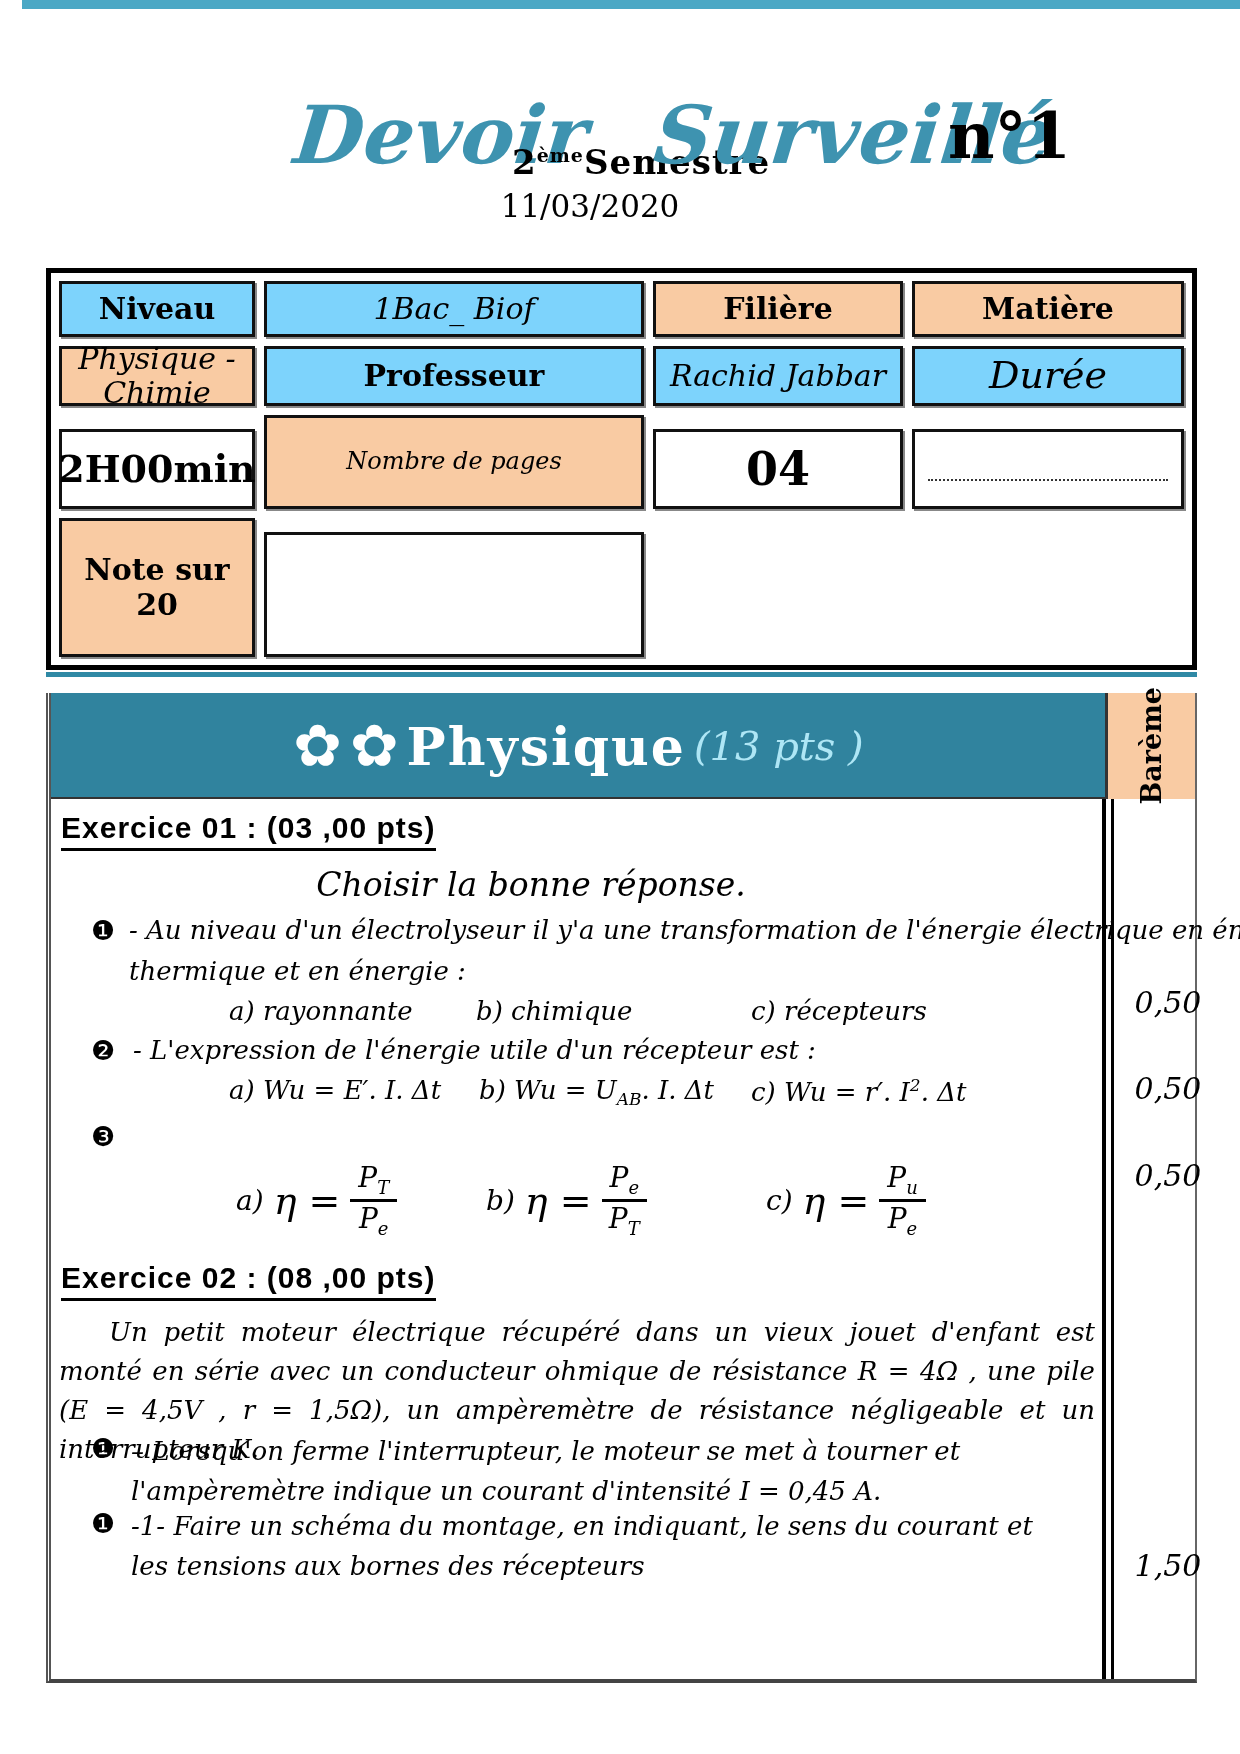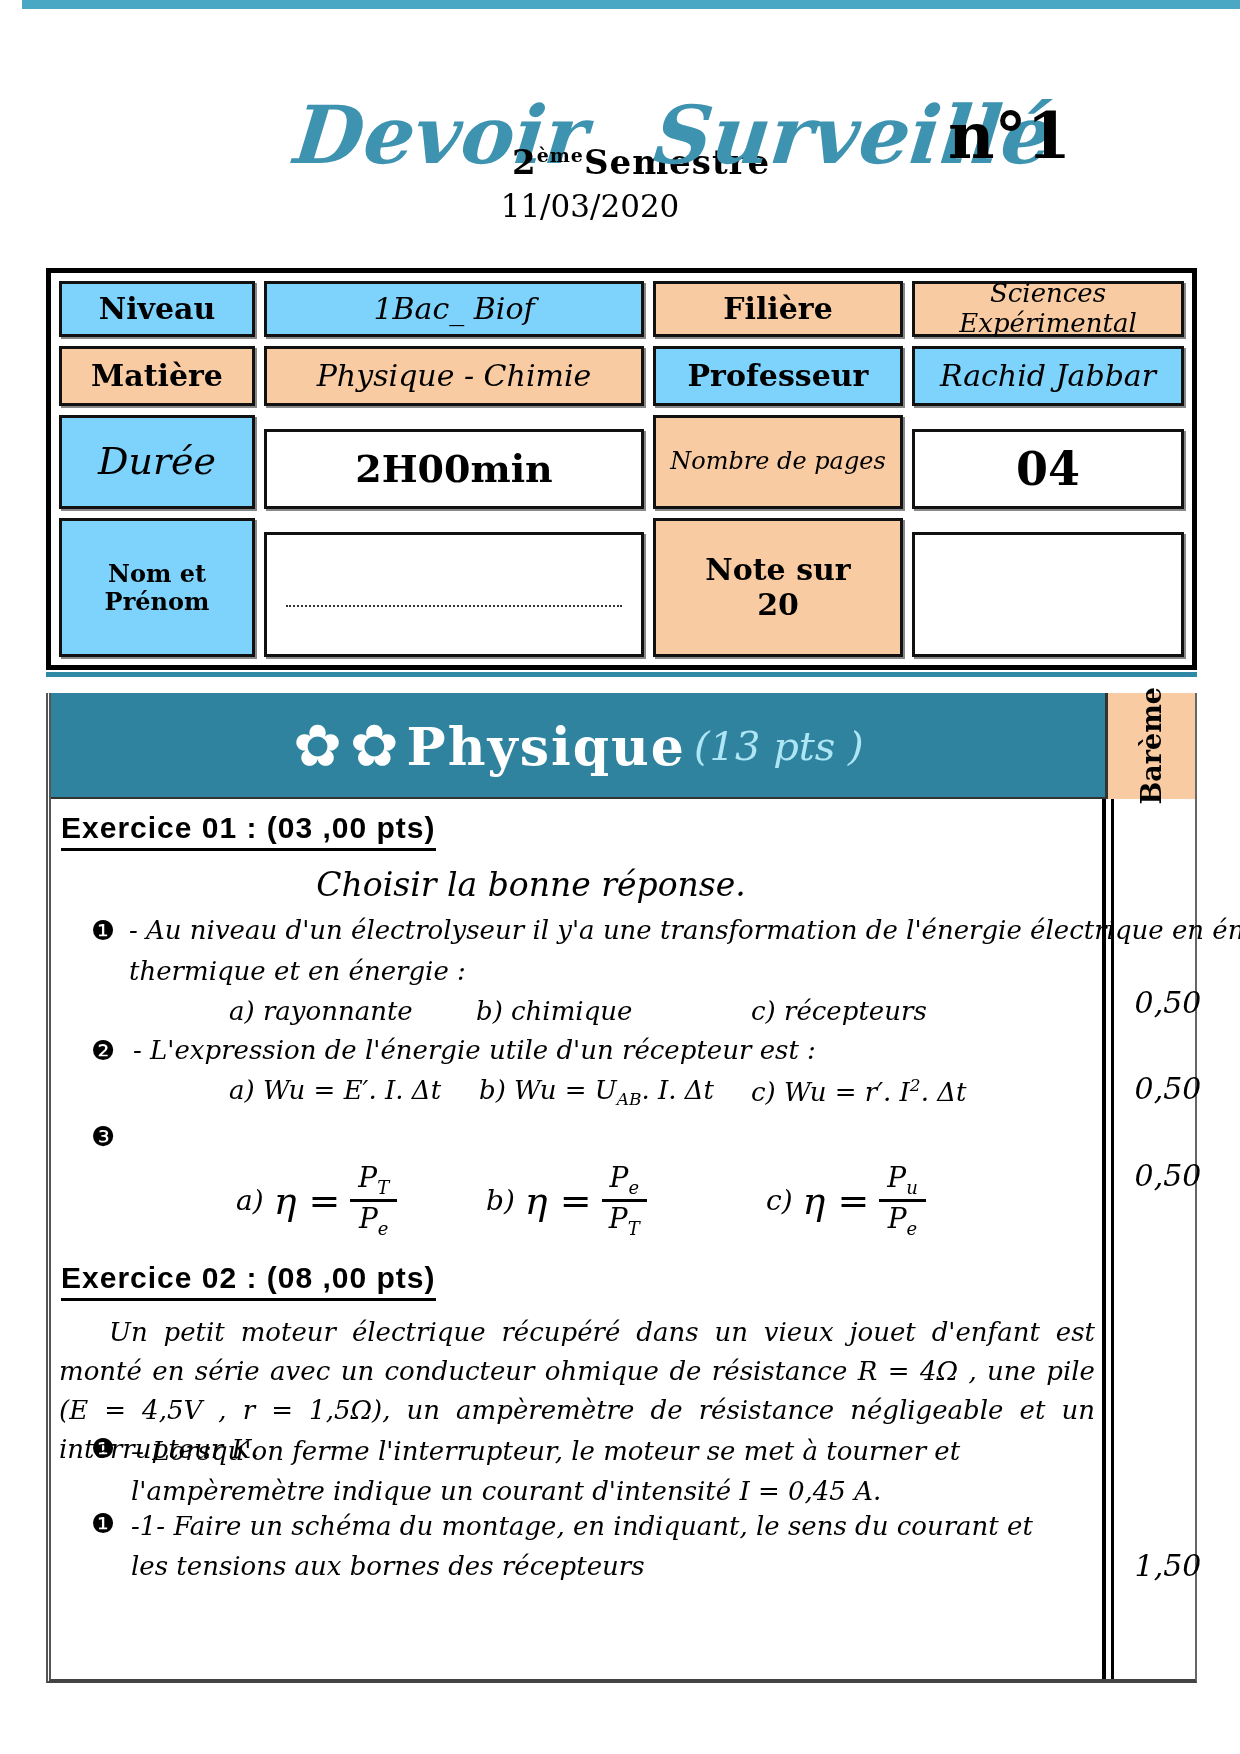--- a/index.html
+++ b/index.html
@@ -101,36 +101,31 @@
     <span class="t-sem"><span>2</span><sup>ème</sup><span>Semestre</span></span>
     <span class="t-script t-surv">Surveillé</span>
     <span class="t-num">n°1</span>
     <div class="t-date">11/03/2020</div>
   </div>
 
   <div class="info-table">
     <div class="cell bg-blue f-black fs30">Niveau</div>
     <div class="cell bg-blue f-script fs30">1Bac_ Biof</div>
     <div class="cell bg-orange f-black fs30">Filière</div>
-    <div class="cell bg-orange f-script fs26">Sciences Expérimental</div>
 
     <div class="cell bg-orange f-black fs30">Matière</div>
     <div class="cell bg-orange f-script fs30">Physique - Chimie</div>
     <div class="cell bg-blue f-black fs30">Professeur</div>
     <div class="cell bg-blue f-script fs30">Rachid Jabbar</div>
 
     <div class="cell bg-blue f-script fs38">Durée</div>
     <div class="cell bg-white f-black fs38">2H00min</div>
     <div class="cell bg-orange f-script fs24">Nombre de pages</div>
     <div class="cell bg-white f-black fs46">04</div>
 
-    <div class="cell bg-blue f-black fs24">
-      <span>Nom et</span>
-      <span>Prénom</span>
-    </div>
     <div class="cell bg-white">
       <div class="dotted-line"></div>
     </div>
     <div class="cell bg-orange f-black fs30">
       <span>Note sur</span>
       <span>20</span>
     </div>
     <div class="cell bg-white"></div>
   </div>
 

